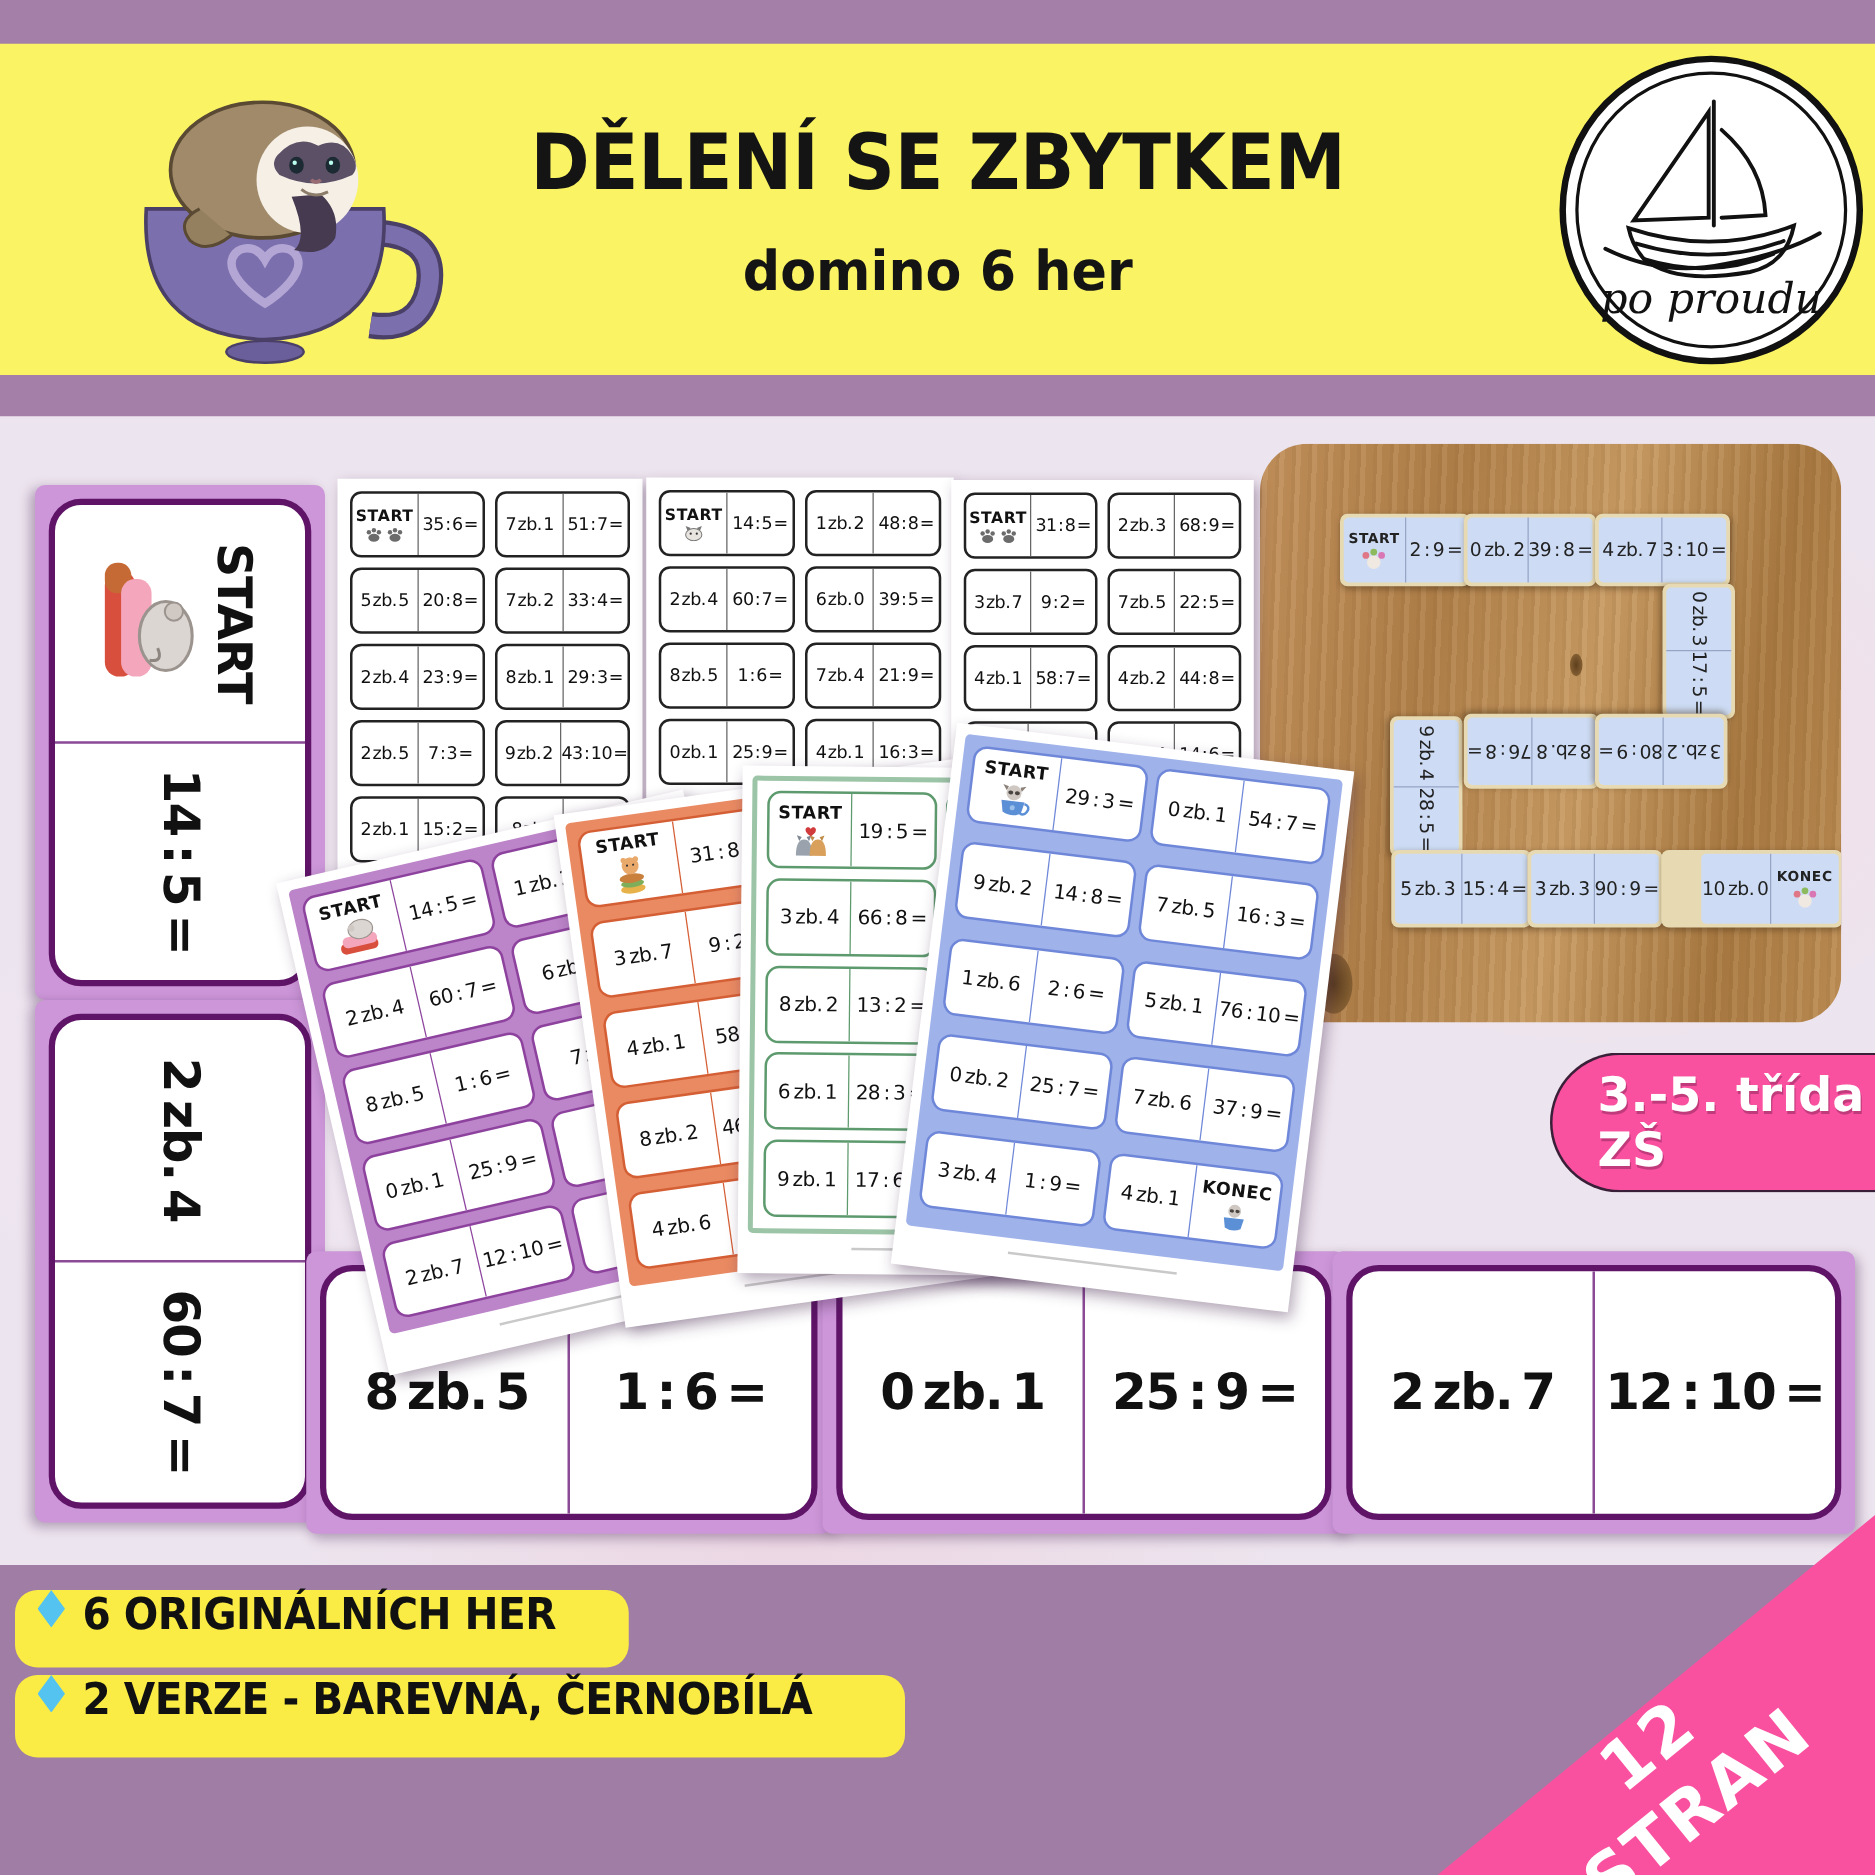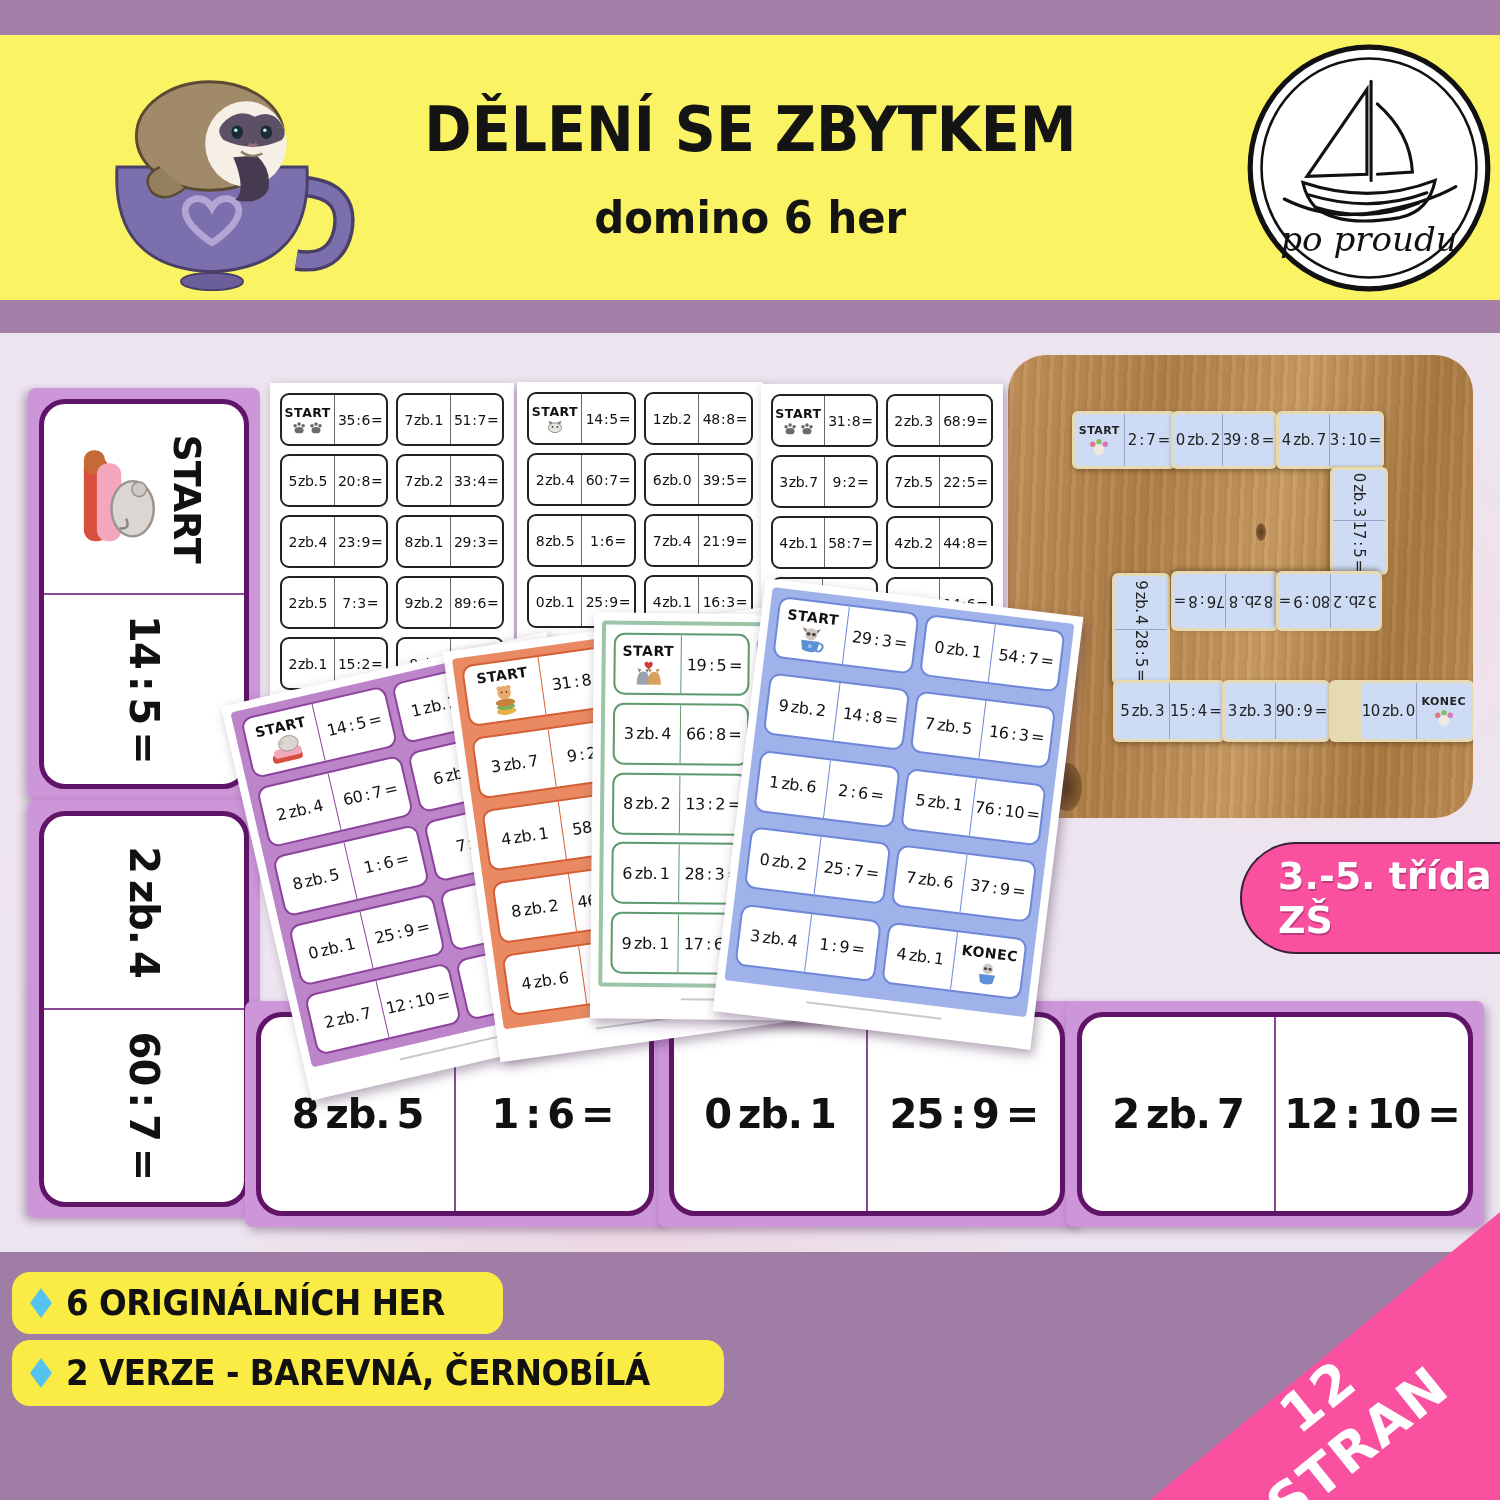--- a/index.html
+++ b/index.html
@@ -71,21 +71,21 @@
   .pstc{flex-direction:column;gap:1px;}
   .rot180{transform:rotate(180deg);}
   
   .badge{position:absolute;left:1240px;top:509px;width:268px;height:112px;background:#f9509f;
          border:2.5px solid #3a1f38;border-right:none;border-radius:58px 0 0 58px;
          display:flex;align-items:center;padding-left:36px;box-sizing:border-box;}
   .badge span{font-size:38px;font-weight:bold;color:#fff;text-shadow:1px 2px 0 rgba(90,20,60,.35);}
   
   .band{position:absolute;left:0;top:1252px;width:1500px;height:248px;background:#a07da4;}
   .feat{position:absolute;left:12px;height:64px;background:#fbec45;border-radius:18px;
-        display:flex;align-items:center;white-space:nowrap;padding:0 30px 0 18px;}
+        display:flex;white-space:nowrap;padding:0 30px 0 18px;}
   .feat b{font-size:35px;font-weight:bold;color:#111;transform:scaleX(.93);transform-origin:left center;
           letter-spacing:-.5px;}
   .dia{width:22px;height:30px;background:#55c3f0;margin-right:14px;flex:0 0 auto;
        clip-path:polygon(50% 0,100% 50%,50% 100%,0 50%);}
   
   .ribbon{position:absolute;left:1150px;top:1212px;width:350px;height:288px;background:#f9509f;
           clip-path:polygon(100% 0,100% 100%,0 100%);z-index:40;}
   .ribbon span{position:absolute;left:48px;top:146px;width:280px;text-align:center;
                transform:rotate(-39deg);font-size:54px;font-weight:bold;color:#fff;letter-spacing:2px;}
   svg{display:block;}
@@ -198,21 +198,21 @@
         <div class="dmn">
             <span class="h fst">8 zb. 1</span>
             <span class="h">29 : 3 =</span>
           </div>
         <div class="dmn">
             <span class="h fst">2 zb. 5</span>
             <span class="h">7 : 3 =</span>
           </div>
         <div class="dmn">
             <span class="h fst">9 zb. 2</span>
-            <span class="h">89 : 6 =</span>
+            <span class="h">43 : 10 =</span>
           </div>
         <div class="dmn">
             <span class="h fst">2 zb. 1</span>
             <span class="h">15 : 2 =</span>
           </div>
         <div class="dmn">
             <span class="h fst">8 zb.</span>
             <span class="h"></span>
           </div>
       </div>
@@ -569,21 +569,21 @@
         <div class="pci">
             <span class="ph fst pstc">
               <b class="pl">START</b>
               <svg width="22" height="18" viewBox="0 0 24 20">
                 <circle cx="12" cy="13" r="6" fill="#efe9e2"></circle>
                 <circle cx="5" cy="7" r="3" fill="#e07787"></circle>
                 <circle cx="12" cy="4" r="3" fill="#8cba5c"></circle>
                 <circle cx="19" cy="7" r="3" fill="#d977b5"></circle>
               </svg>
             </span>
-            <span class="ph">2 : 7 =</span>
+            <span class="ph">2 : 9 =</span>
           </div>
       </div>
       <div class="pc" style="left:163px;top:56px;width:100px;height:52px;">
         <div class="pci">
             <span class="ph fst">0 zb. 2</span>
             <span class="ph">39 : 8 =</span>
           </div>
       </div>
       <div class="pc" style="left:268px;top:56px;width:102px;height:52px;">
         <div class="pci">

